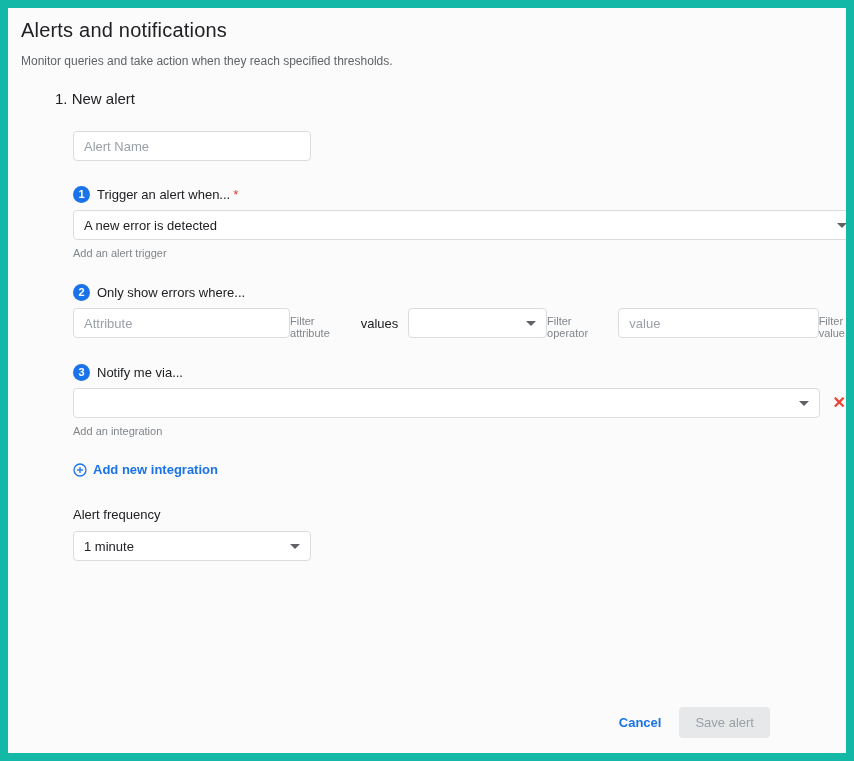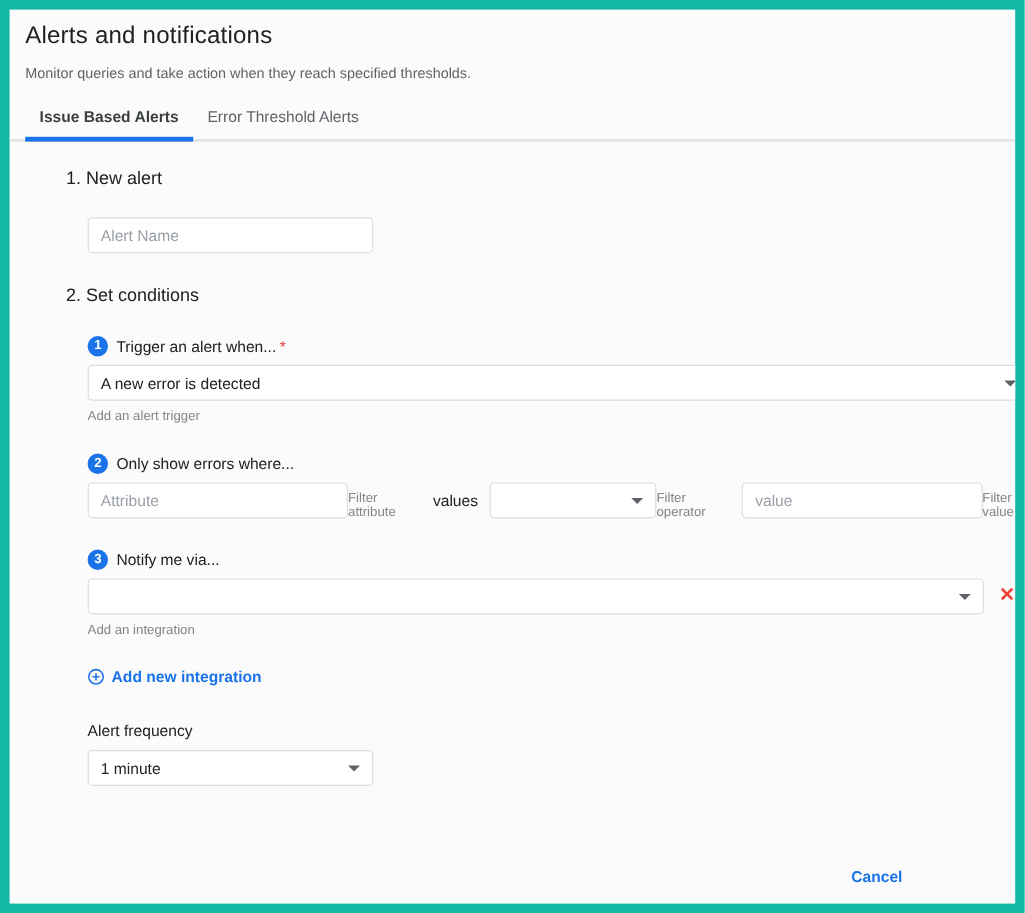--- a/index.html
+++ b/index.html
@@ -102,34 +102,29 @@
 </head>
 <body>
 
 <div class="page">
 
   <div class="header">
     <div class="page-title">Alerts and notifications</div>
     <div class="page-subtitle">Monitor queries and take action when they reach specified thresholds.</div>
   </div>
 
-  <div class="tabs">
-    <div class="tab active">Issue Based Alerts</div>
-    <div class="tab">Error Threshold Alerts</div>
-  </div>
 
   <div class="content">
 
     <div class="section-heading">1. New alert</div>
 
     <div class="indent name-block">
       <input class="text-input name-input" type="text" placeholder="Alert Name" style="">
     </div>
 
-    <div class="section-heading heading-conditions">2. Set conditions</div>
 
     <div class="indent step">
       <div class="step-header">
         <span class="step-circle">1</span>
         <span class="step-label"><span>Trigger an alert when...</span><span class="req">*</span></span>
       </div>
       <div class="select full-select">
         <span>A new error is detected</span>
         <span class="caret"></span>
       </div>
@@ -193,15 +188,16 @@
       <div class="select freq-select">
         <span>1 minute</span>
         <span class="caret"></span>
       </div>
     </div>
 
   </div>
 
   <div class="footer">
     <button class="cancel-btn">Cancel</button>
+    <button class="save-btn" disabled="">Save alert</button>
   </div>
 
 </div>
 
 </body></html>

